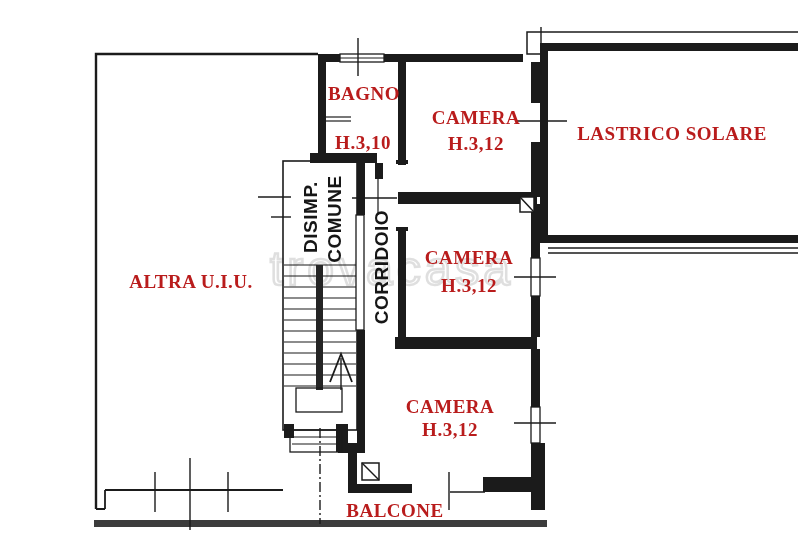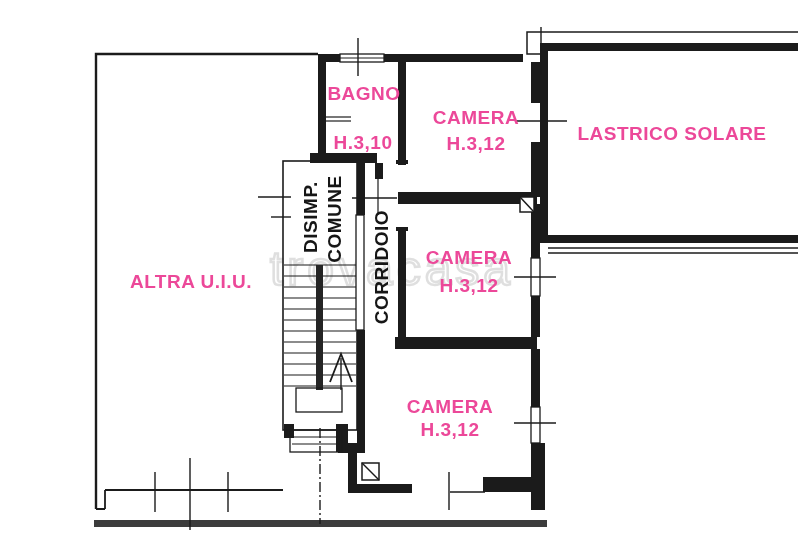--- a/index.html
+++ b/index.html
@@ -2,22 +2,22 @@
 <html><head>
 <meta charset="utf-8">
 <style>
   html,body{margin:0;padding:0;background:#ffffff;}
   .plan{
     position:relative;width:798px;height:550px;background:#ffffff;overflow:hidden;
     font-family:"Liberation Sans",sans-serif;
   }
   .plan svg{position:absolute;left:0;top:0;z-index:2;}
   .label{
-    position:absolute;z-index:3;color:#ec4899;font-weight:bold;font-size:19px;
-    white-space:nowrap;transform:translate(-50%,-50%);letter-spacing:.5px;line-height:1;
+    position:absolute;z-index:3;color:#b91c1c;font-weight:bold;font-size:19px;
+    white-space:nowrap;transform:translate(-50%,-50%);letter-spacing:.5px;line-height:1;font-family:Liberation Serif, serif;
   }
   .vlabel{
     position:absolute;z-index:3;color:#161616;font-weight:bold;font-size:19px;
     white-space:nowrap;transform:translate(-50%,-50%) rotate(-90deg);letter-spacing:.5px;line-height:1;
   }
   .watermark{
     position:absolute;z-index:1;left:392px;top:268px;transform:translate(-50%,-50%);
     font-size:48px;font-weight:normal;letter-spacing:4px;color:transparent;
     -webkit-text-stroke:2.5px rgba(196,196,196,.55);white-space:nowrap;
   }
@@ -154,18 +154,19 @@
   <div class="label" style="left:476px;top:143px">H.3,12</div>
 
   <div class="label" style="left:469px;top:257px">CAMERA</div>
   <div class="label" style="left:469px;top:285px">H.3,12</div>
 
   <div class="label" style="left:450px;top:406px">CAMERA</div>
   <div class="label" style="left:450px;top:429px">H.3,12</div>
 
   <div class="label" style="left:672px;top:133px">LASTRICO SOLARE</div>
   <div class="label" style="left:191px;top:281px">ALTRA U.I.U.</div>
+  <div class="label" style="left:395px;top:510px">BALCONE</div>
 
   <div class="vlabel" style="left:310px;top:217px">DISIMP.</div>
   <div class="vlabel" style="left:334px;top:219px">COMUNE</div>
   <div class="vlabel" style="left:381px;top:267px">CORRIDOIO</div>
 
 </div>
 
 </body></html>

